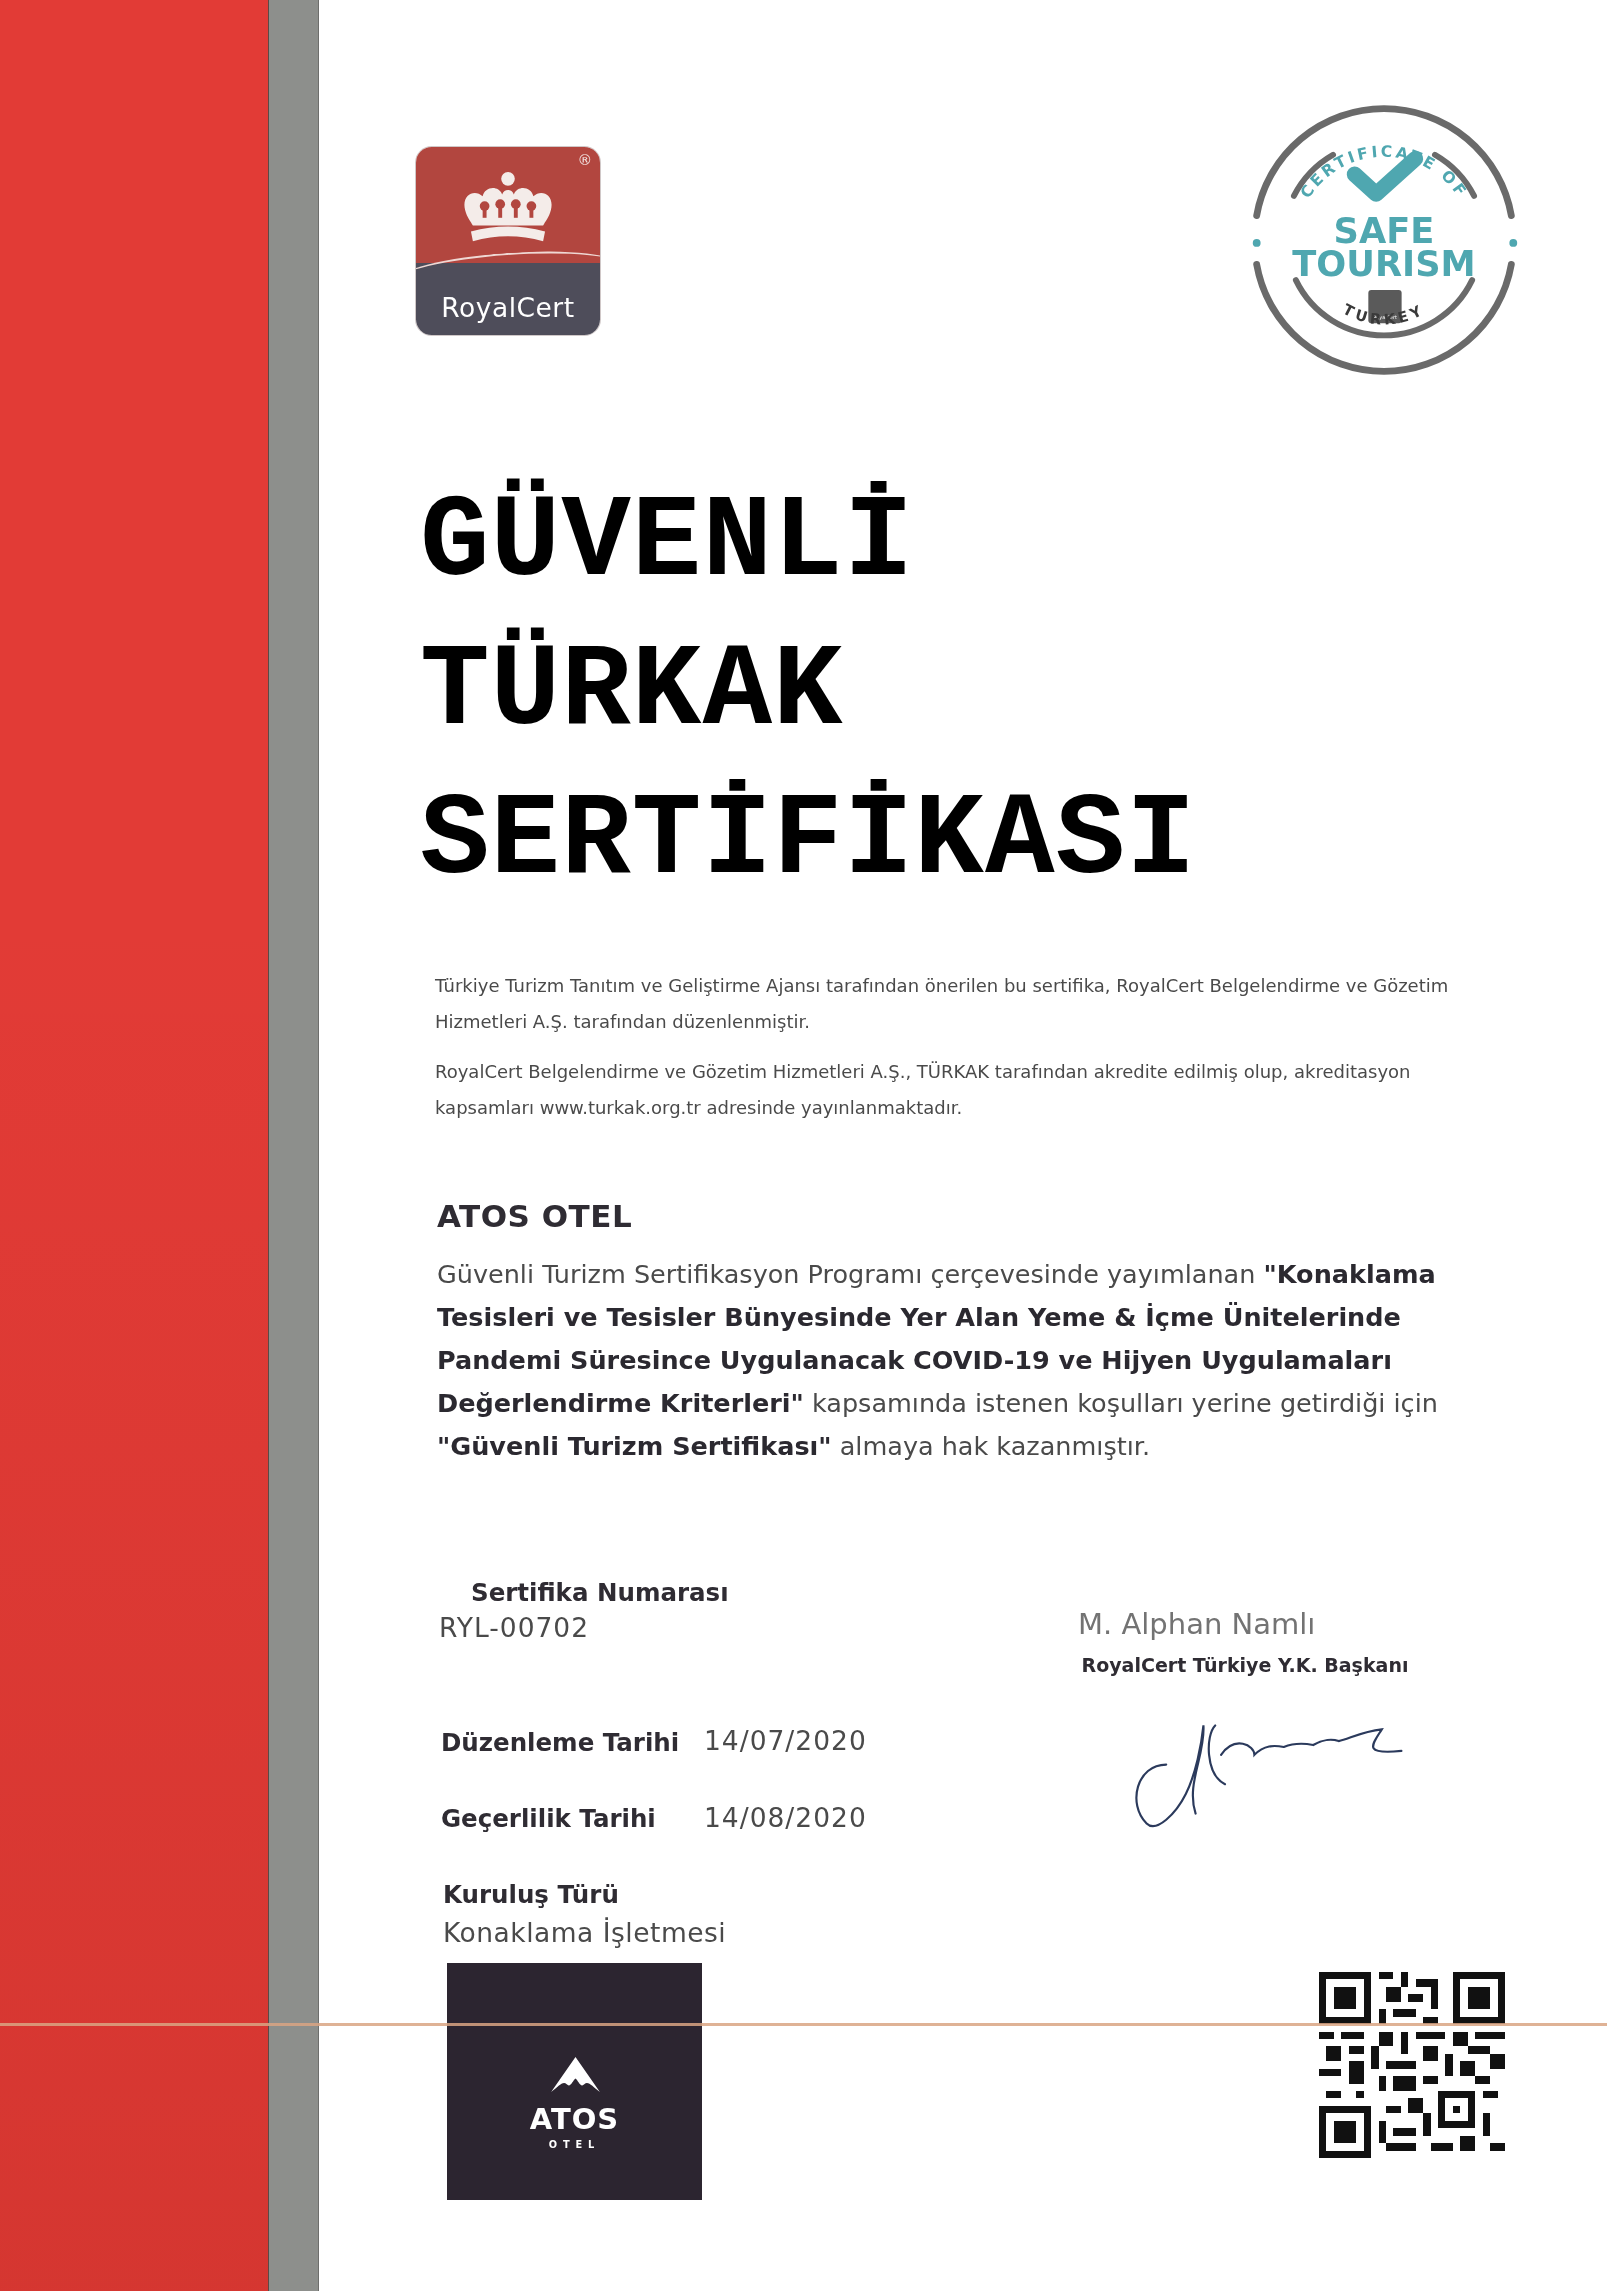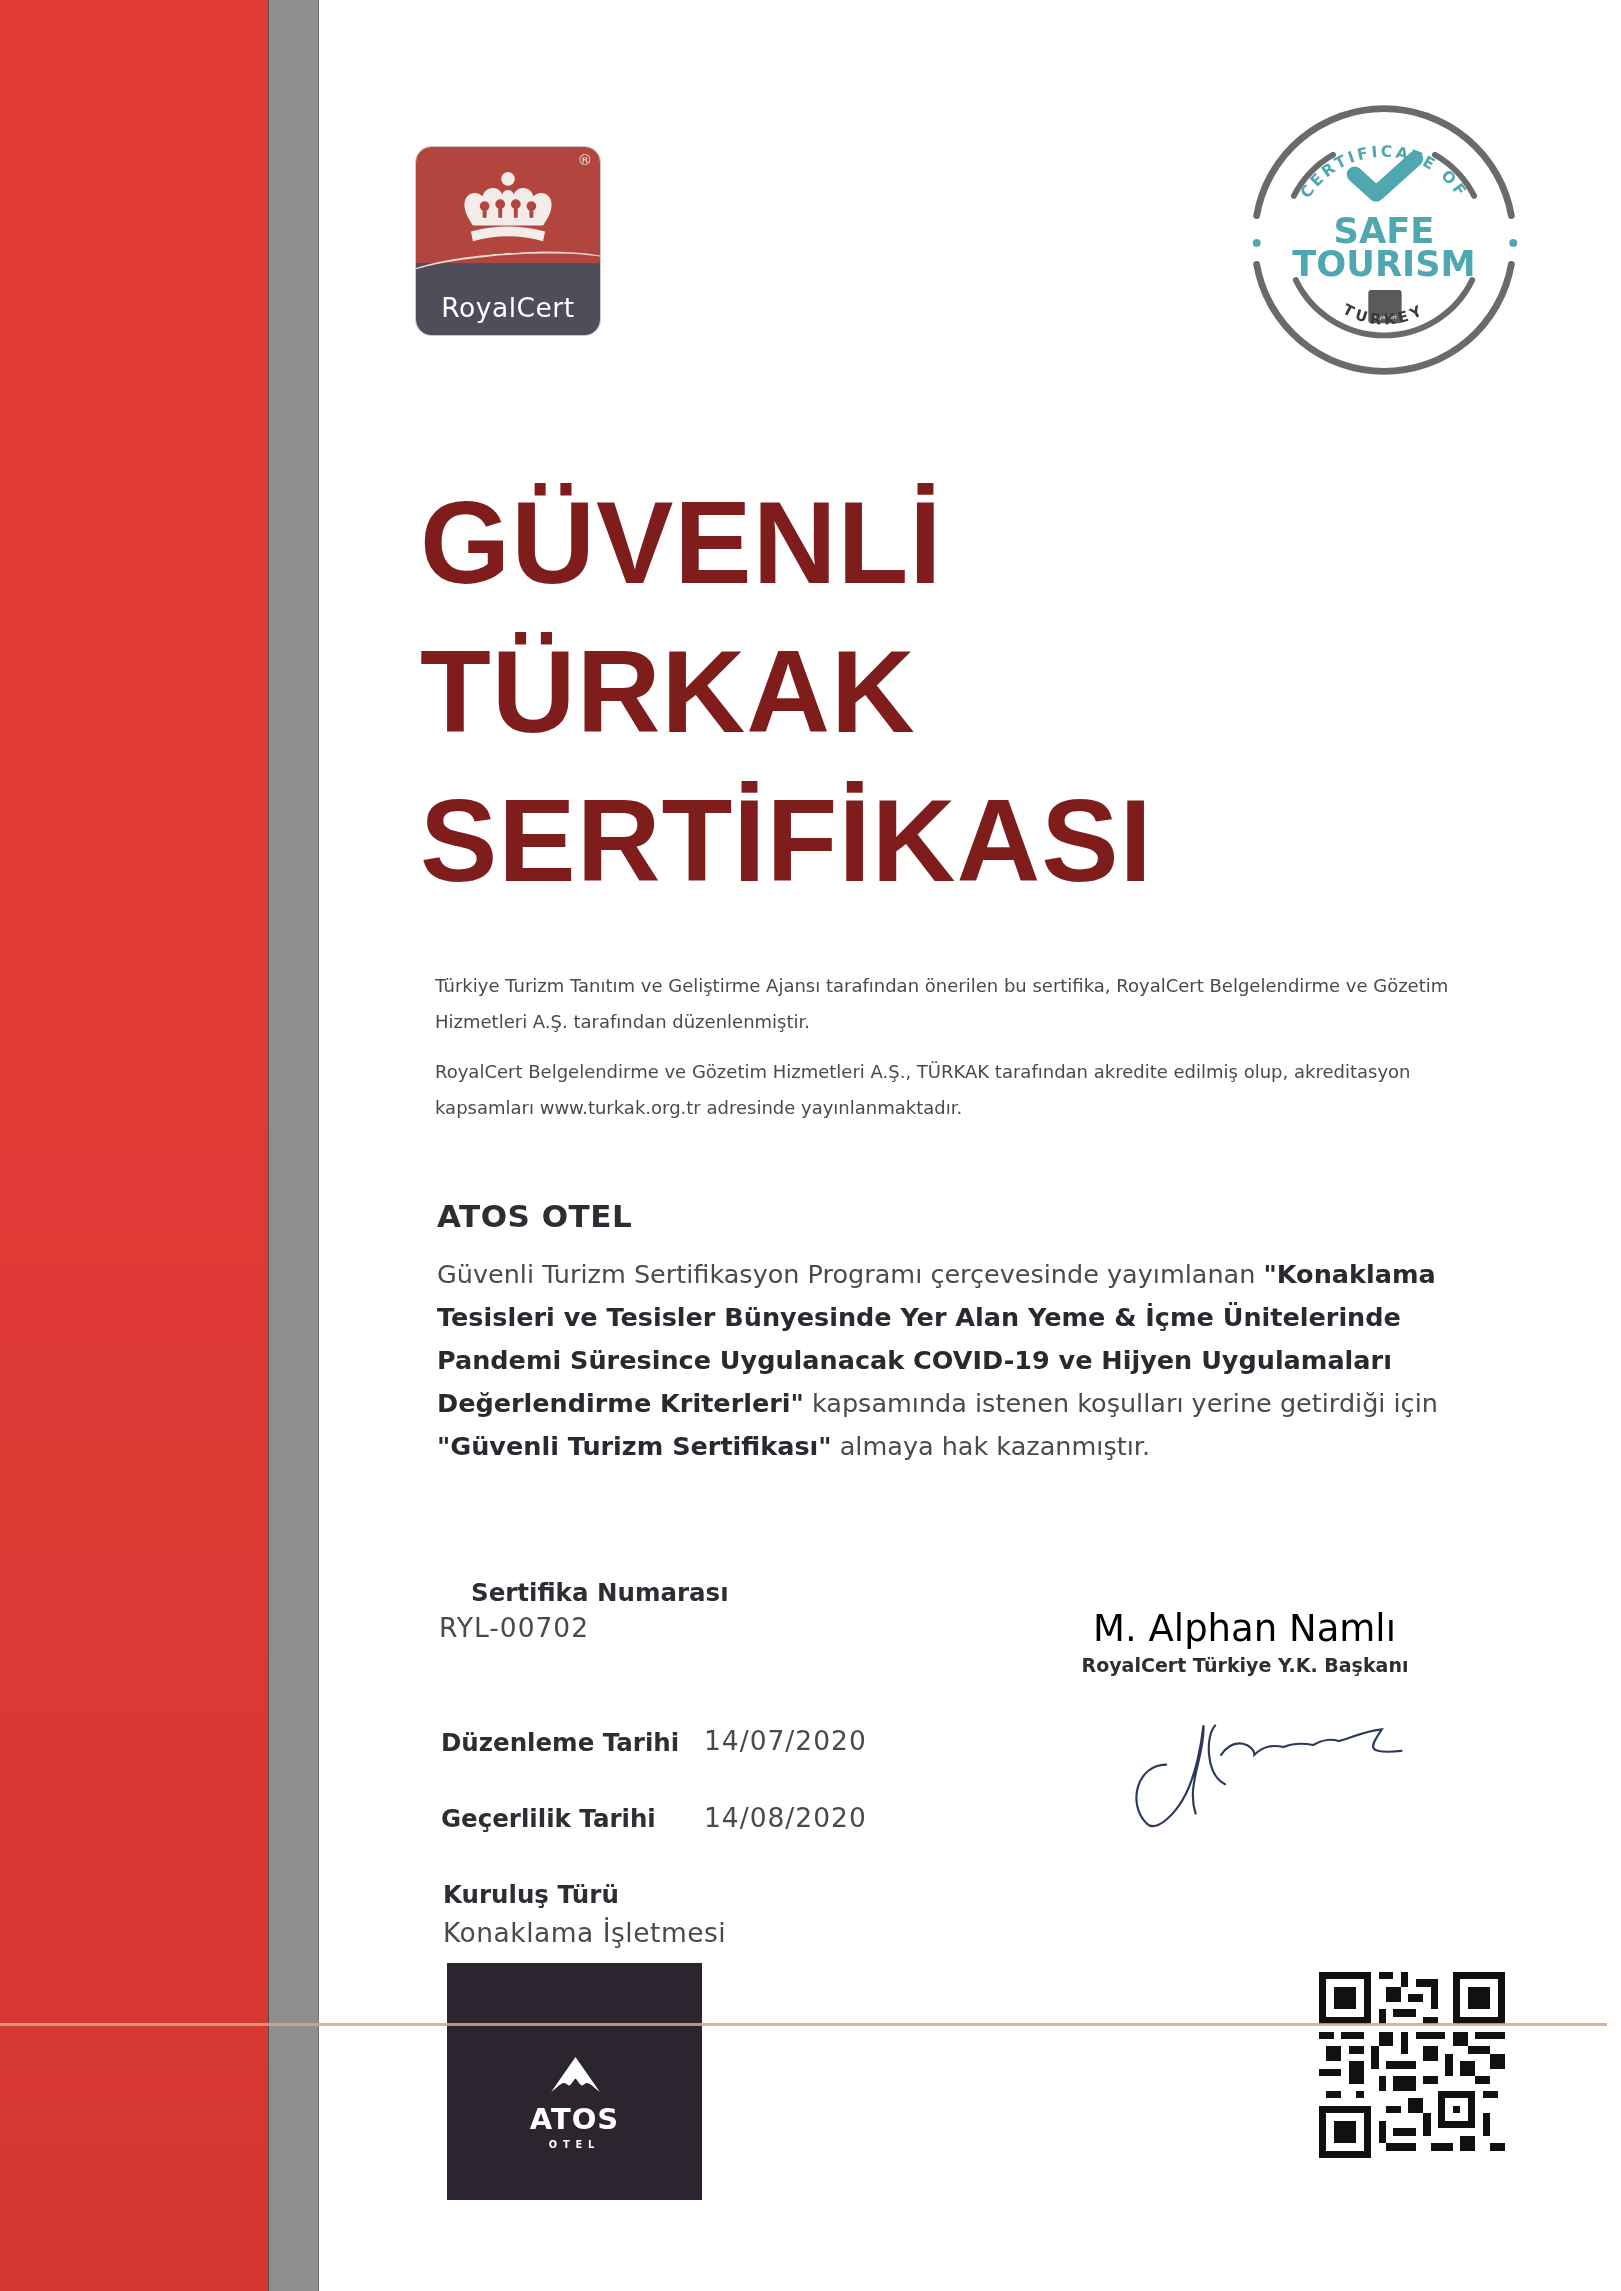--- a/index.html
+++ b/index.html
@@ -27,35 +27,35 @@
     .rc-logo .reg { position: absolute; right: 7.8px; top: 3.9px; color: #f3e5e3; font-size: 14.7px; }
     .rc-logo .word { position: absolute; left: 0; width: 100%; top: 145px; text-align: center;
       font-family: "DejaVu Sans", sans-serif; color: #ffffff; font-size: 26.5px; letter-spacing: 0.5px; }
 
     
     .badge { position: absolute; left: 1237px; top: 98px; width: 294px; height: 284px; }
     .badge svg { width: 100%; height: 100%; }
 
     
     .title { position: absolute; left: 420px; top: 469px; margin: 0;
-      font-family: Liberation Sans, sans-serif; font-weight: bold; color: #7f1d1d;
+      font-family: Liberation Mono, monospace; font-weight: bold; color: #000000;
       font-size: 116px; line-height: 149px; letter-spacing: 1px; }
     .title span { display: block; }
 
     .intro { position: absolute; left: 435px; top: 968px; width: 1059px; font-size: 18px; line-height: 36px; color: #4a4a4a; }
     .intro p { margin: 0 0 13.7px 0; }
 
     .hotel-name { position: absolute; left: 437px; top: 1198px; font-size: 31px; font-weight: bold; color: #2f2c33; letter-spacing: 0.5px; }
     .statement { position: absolute; left: 437px; top: 1253px; width: 1010px; font-size: 25.5px; line-height: 43px; color: #4a4a4a; }
     .statement b { color: #2b2930; }
 
     .field-label { position: absolute; font-size: 24.5px; font-weight: bold; color: #2f2c33; }
     .field-value { position: absolute; font-size: 26.5px; color: #4a4a4a; letter-spacing: 1px; }
 
-    .signer-name { position: absolute; left: 1078px; top: 1607px; width: 333px; text-align: center; font-size: 37px; color: #000000; }
+    .signer-name { position: absolute; left: 1078px; top: 1607px; width: 333px; text-align: left; font-size: 29px; color: #737373; }
     .signer-title { position: absolute; left: 1059px; top: 1654px; width: 372px; text-align: center; font-size: 19px; font-weight: bold; color: #2f2c33; }
     .signature { position: absolute; left: 1127px; top: 1696px; width: 294px; height: 147px; }
 
     .atos-logo { position: absolute; left: 447px; top: 1963px; width: 255px; height: 237px; background: #2c2530; }
     .atos-logo .peak { position: absolute; left: 104px; top: 94px; width: 49px; height: 39px; }
     .atos-logo .word { position: absolute; left: 0; width: 100%; top: 139px; text-align: center; color: #fff; font-weight: bold; font-size: 29px; letter-spacing: 1px; }
     .atos-logo .sub { position: absolute; left: 0; width: 100%; top: 176px; text-align: center; color: #fff; font-weight: bold; font-size: 9.8px; letter-spacing: 5.9px; }
 
     .qr { position: absolute; left: 1319px; top: 1972px; width: 186px; height: 186px; }
   </style>

